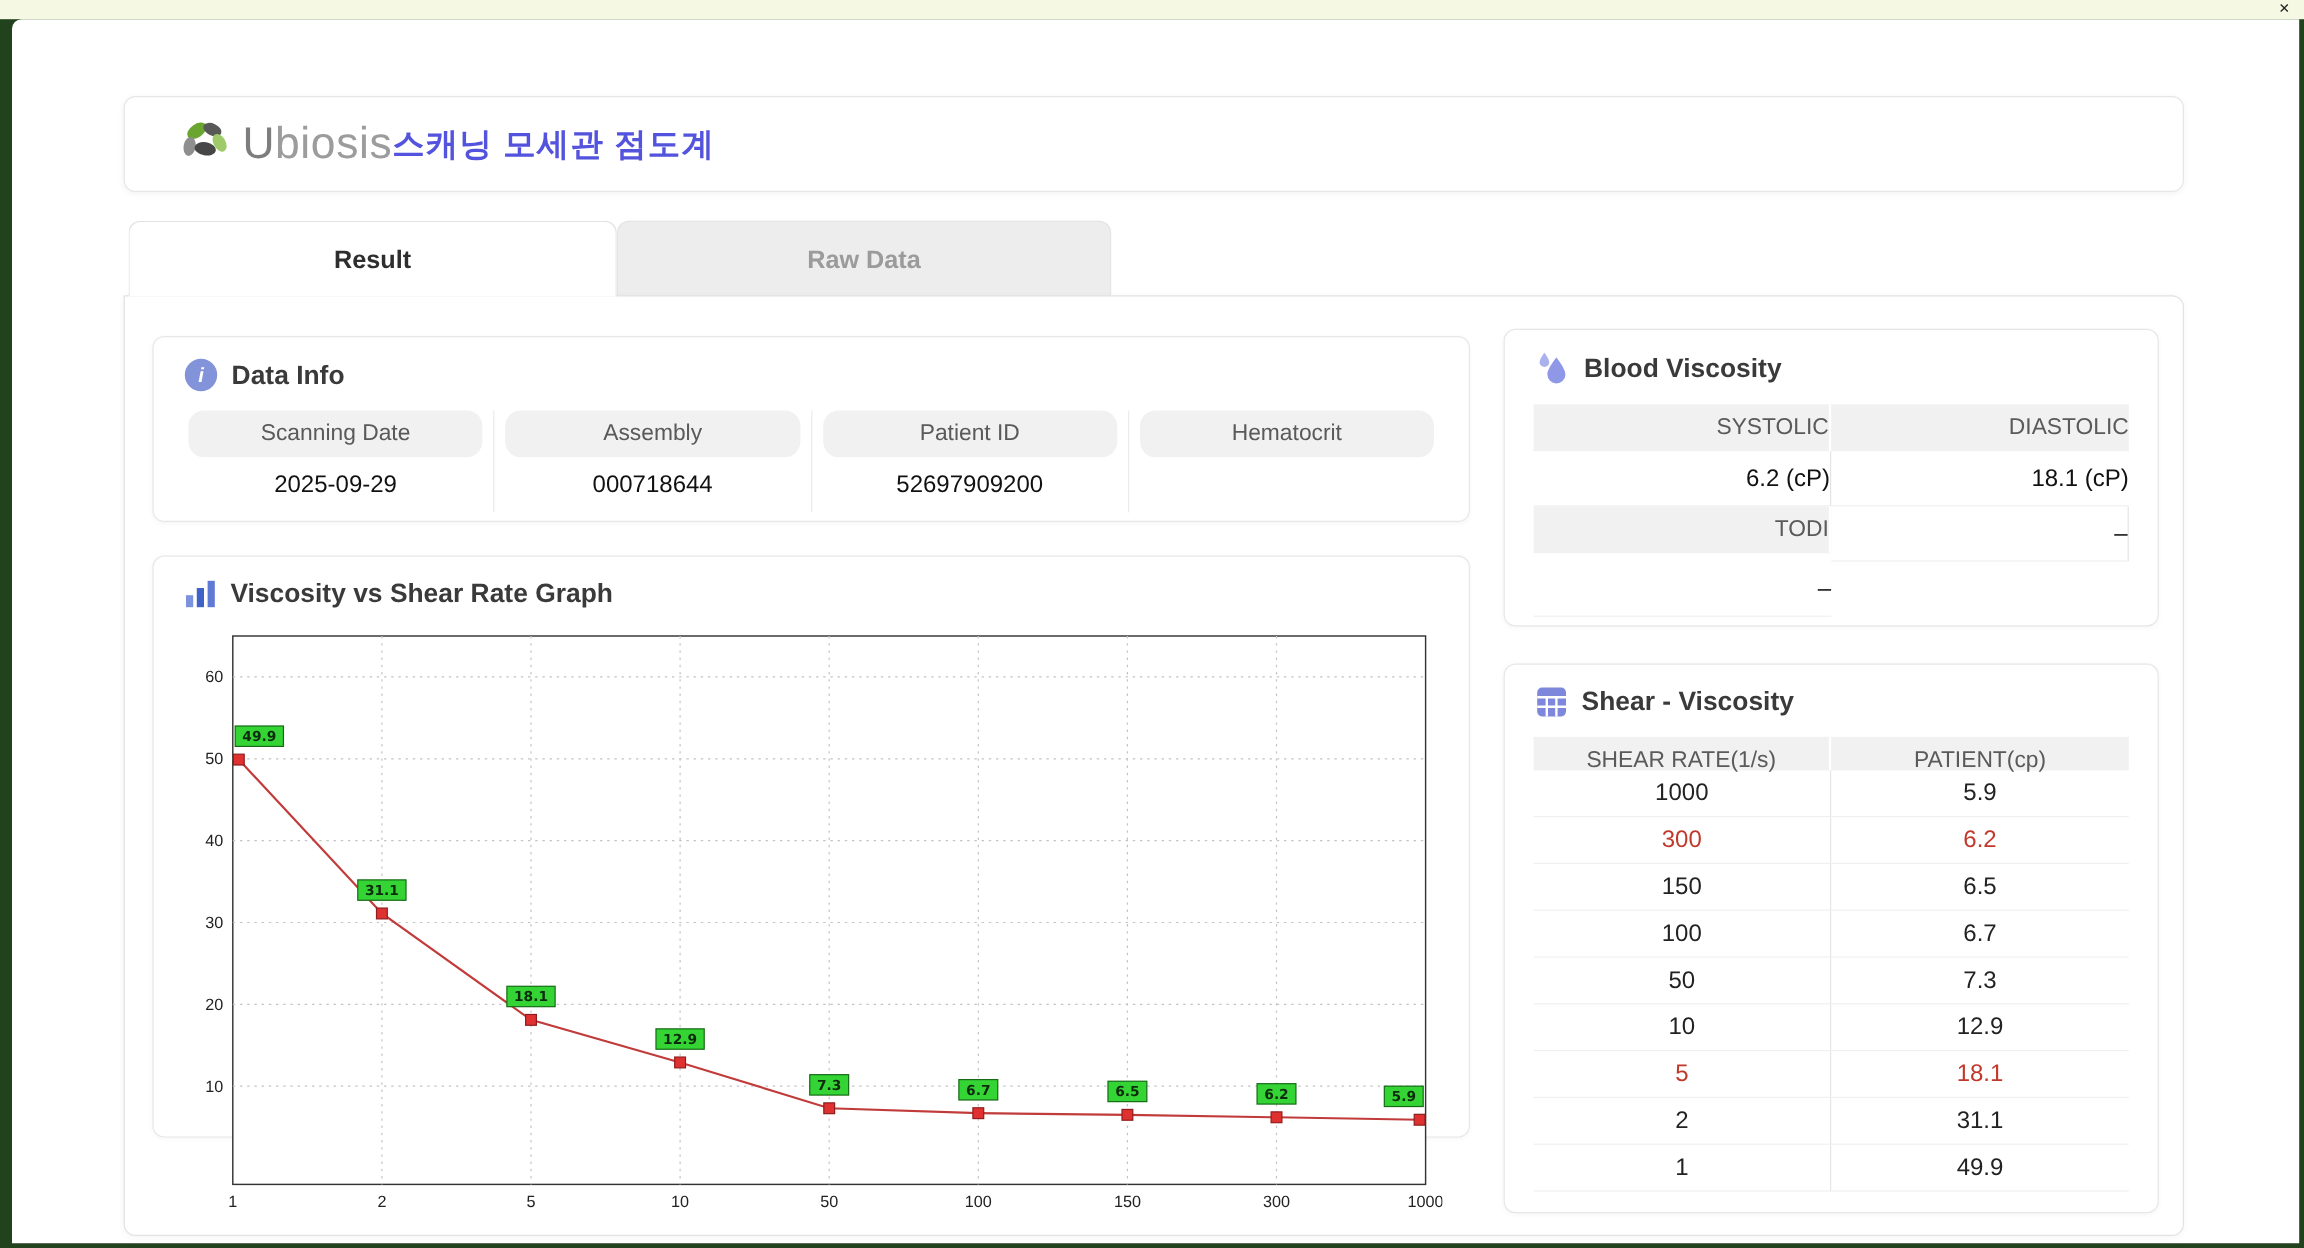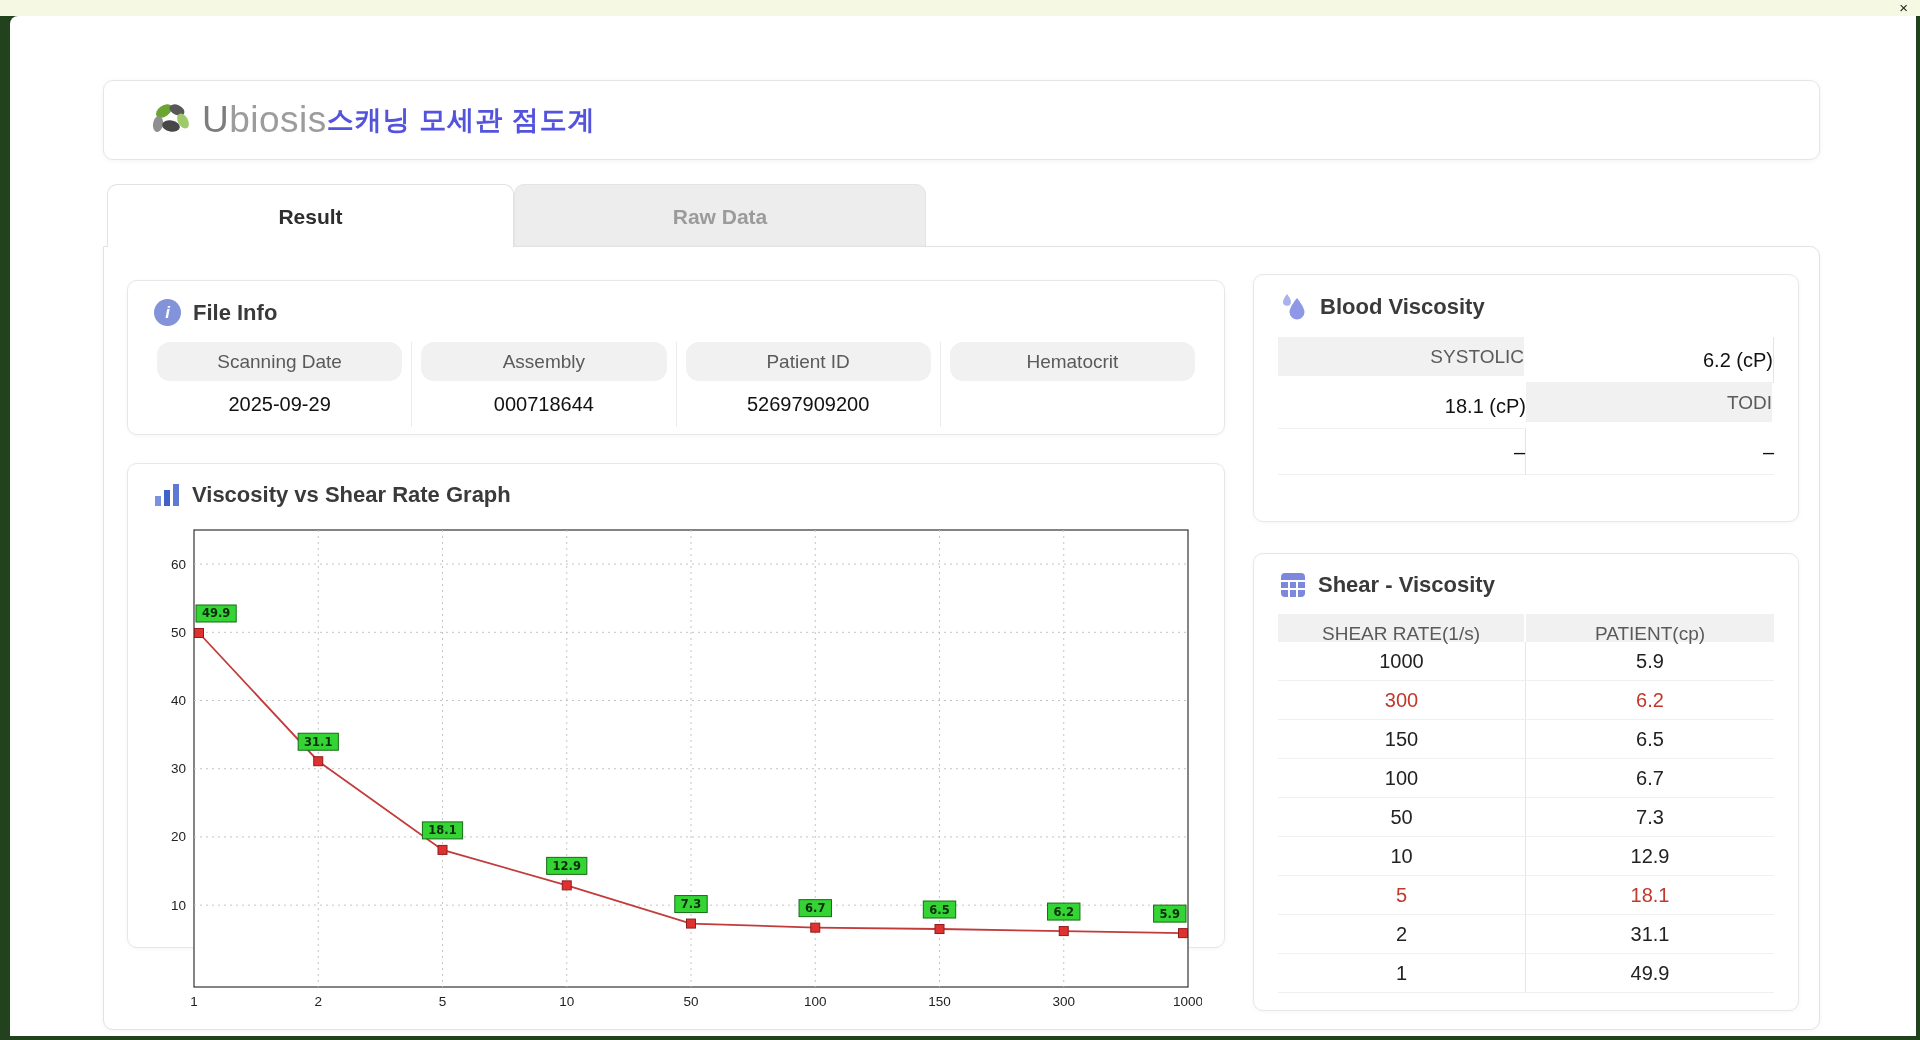--- a/index.html
+++ b/index.html
@@ -8,21 +8,21 @@
     background:#21421d;
     font-family:"Liberation Sans","DejaVu Sans",sans-serif;
     position:relative;overflow:hidden;
   }
   .chrome-top{position:absolute;top:0;left:0;width:1920px;height:16px;background:#f5f8e2;z-index:5}
   .close{position:absolute;right:12px;top:0;font-size:15px;line-height:16px;color:#222;cursor:pointer}
   .window{position:absolute;left:10px;top:16px;width:1906px;height:1020px;background:#fff;border-radius:8px 0 0 0}
 
   .header-card{position:absolute;left:93px;top:64px;width:1717px;height:80px;border:1px solid #e6e6e6;
     border-radius:10px;box-shadow:0 1px 5px rgba(0,0,0,.05);display:flex;align-items:center;background:#fff}
-  .logo{display:flex;align-items:flex-end;margin-left:44px}
+  .logo{display:flex;align-items:flex-start;margin-left:44px}
   .logo-text{font-size:37px;color:#9c9c9c;margin-left:8px;letter-spacing:.5px}
   .logo-u{color:#7d7d7d}
   .app-title{font-size:27px;font-weight:bold;color:#5353dd;letter-spacing:1px}
 
   .tab{position:absolute;top:168px;height:63px;line-height:63px;text-align:center;font-size:21px;
     border-radius:10px 10px 0 0;cursor:pointer}
   .tab.result{left:97px;width:407px;background:#fff;border:1px solid #e2e2e2;border-bottom:none;
     font-weight:bold;color:#2e2e2e;z-index:3}
   .tab.raw{left:504px;width:412px;background:#ededed;border:1px solid #e4e4e4;color:#9b9b9b;
     font-weight:bold;z-index:1}
@@ -88,21 +88,21 @@
   </div>
 
   <div class="tab result">Result</div>
   <div class="tab raw">Raw Data</div>
 
   <div class="container">
 
     <div class="card file-card">
       <div class="card-title">
         <span class="info-icon">i</span>
-        <span>File Info</span>
+        <span>Data Info</span>
       </div>
       <div class="file-fields" id="file-fields">
           <div class="ff-col">
             <div class="ff-head">Scanning Date</div>
             <div class="ff-val">2025-09-29</div>
           </div>
           <div class="ff-col">
             <div class="ff-head">Assembly</div>
             <div class="ff-val">000718644</div>
           </div>
@@ -190,20 +190,21 @@
     <div class="card blood-card">
       <div class="card-title">
         <svg width="28" height="28" viewBox="0 0 28 28">
           <path d="M17 5 C17 5 9.5 14 9.5 19 a7.5 7.5 0 0 0 15 0 C24.5 14 17 5 17 5 Z" fill="#8e98e6"></path>
           <path d="M7 1 C7 1 3 6 3 8.8 a4 4 0 0 0 8 0 C11 6 7 1 7 1 Z" fill="#aab2ee"></path>
         </svg>
         <span>Blood Viscosity</span>
       </div>
       <div class="bv-grid" id="bv-grid">
           <div class="bv-head left">SYSTOLIC</div>
+          <div class="bv-head">DIASTOLIC</div>
           <div class="bv-val left">6.2 (cP)</div>
           <div class="bv-val">18.1 (cP)</div>
           <div class="bv-head left">TODI</div>
           <div class="bv-val left">–</div>
           <div class="bv-val">–</div>
         </div>
     </div>
 
     <div class="card shear-card">
       <div class="card-title">

